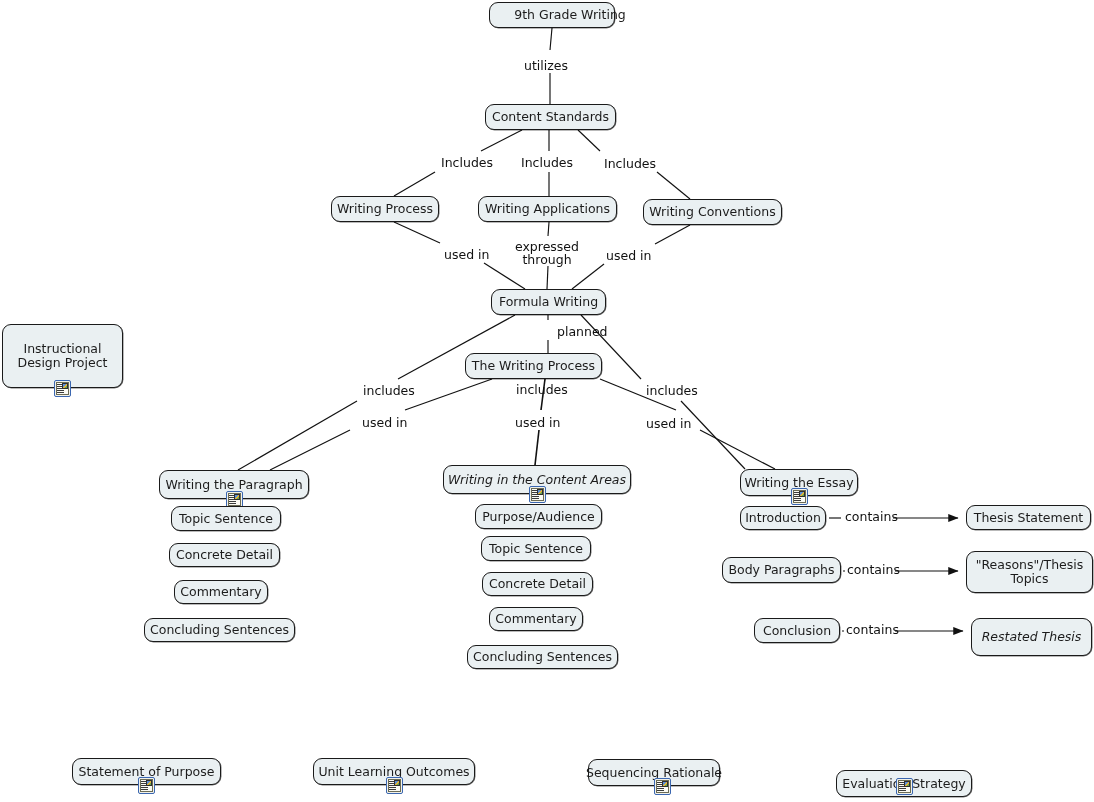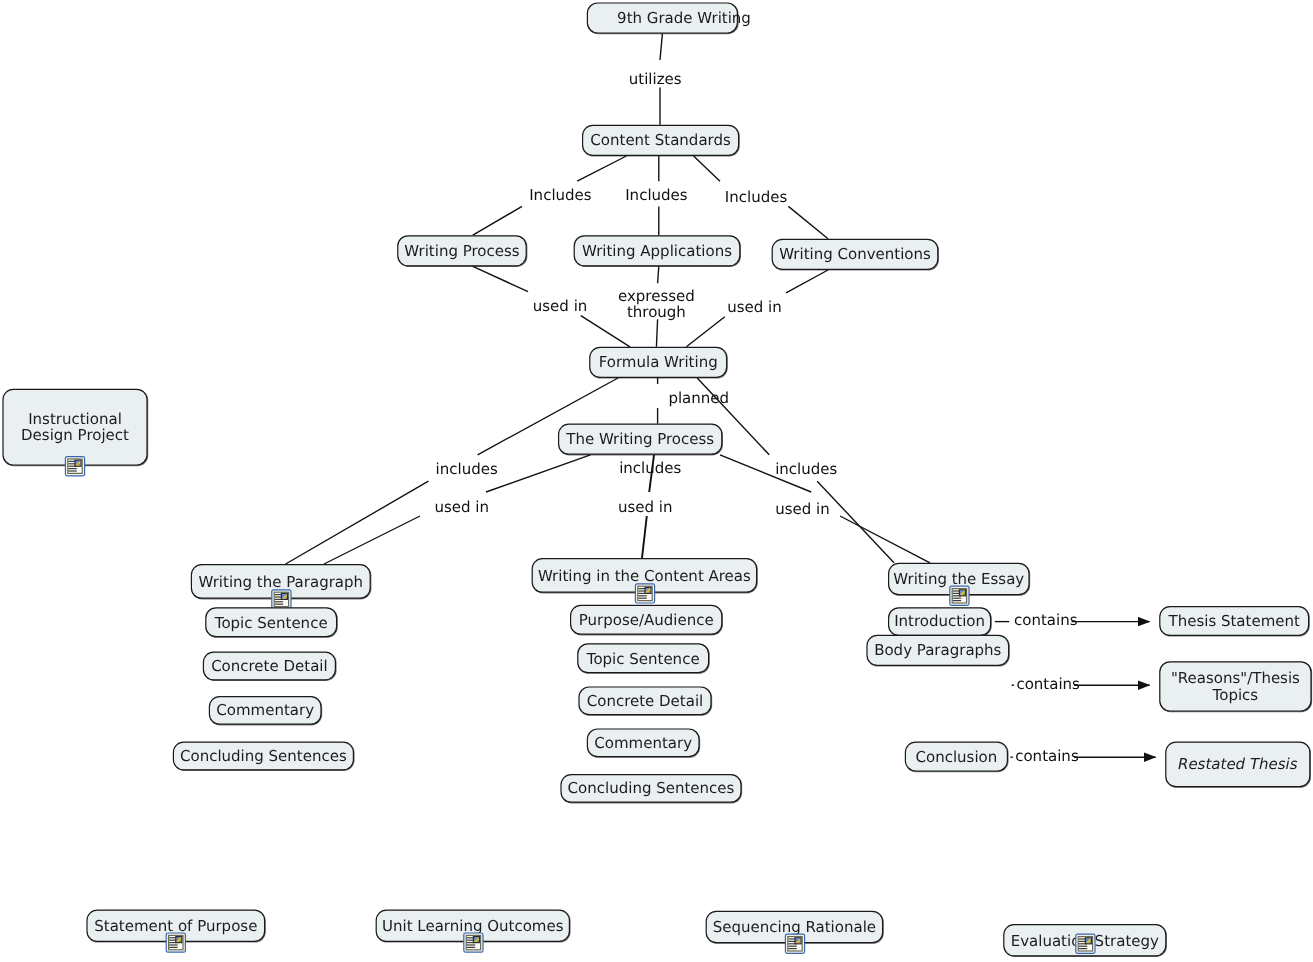--- a/index.html
+++ b/index.html
@@ -219,21 +219,21 @@
       </div>
       <div class="node" style="left: 169px; top: 543px; width: 111px; height: 24px;">
         <span>Concrete Detail</span>
       </div>
       <div class="node" style="left: 174px; top: 580px; width: 94px; height: 24px;">
         <span>Commentary</span>
       </div>
       <div class="node" style="left: 144px; top: 618px; width: 151px; height: 24px;">
         <span>Concluding Sentences</span>
       </div>
-      <div class="node" style="left: 443px; top: 465px; width: 188px; height: 29px;">
+      <div class="node" style="left: 443px; top: 465px; width: 188px; height: 29px; font-style: italic;">
         <span>Writing in the Content Areas</span>
       </div>
       <div class="res-icon" style="left: 528.5px; top: 486px;">
         <span class="page"></span>
         <span class="lines">
           <i></i>
           <i></i>
           <i></i>
           <i></i>
           <i></i>
@@ -268,21 +268,21 @@
           <i></i>
         </span>
         <span class="thumb"></span>
       </div>
       <div class="node" style="left: 740px; top: 506px; width: 86px; height: 24px;">
         <span>Introduction</span>
       </div>
       <div class="node" style="left: 966px; top: 505px; width: 125px; height: 25px;">
         <span>Thesis Statement</span>
       </div>
-      <div class="node" style="left: 722px; top: 529px; width: 119px; height: 26px;">
+      <div class="node" style="left: 722px; top: 557px; width: 119px; height: 26px;">
         <span>Body Paragraphs</span>
       </div>
       <div class="node wrap" style="left: 966px; top: 551px; width: 127px; height: 42px;">
         <span>"Reasons"/Thesis Topics</span>
       </div>
       <div class="node" style="left: 754px; top: 618px; width: 86px; height: 25px;">
         <span>Conclusion</span>
       </div>
       <div class="node" style="left: 971px; top: 618px; width: 121px; height: 38px; font-style: italic;">
         <span>Restated Thesis</span>
@@ -308,21 +308,21 @@
         <span class="page"></span>
         <span class="lines">
           <i></i>
           <i></i>
           <i></i>
           <i></i>
           <i></i>
         </span>
         <span class="thumb"></span>
       </div>
-      <div class="node" style="left: 588px; top: 759px; width: 148px; height: 27px;">
+      <div class="node" style="left: 588px; top: 759px; width: 132px; height: 27px;">
         <span>Sequencing Rationale</span>
       </div>
       <div class="res-icon" style="left: 653.5px; top: 778px;">
         <span class="page"></span>
         <span class="lines">
           <i></i>
           <i></i>
           <i></i>
           <i></i>
           <i></i>

